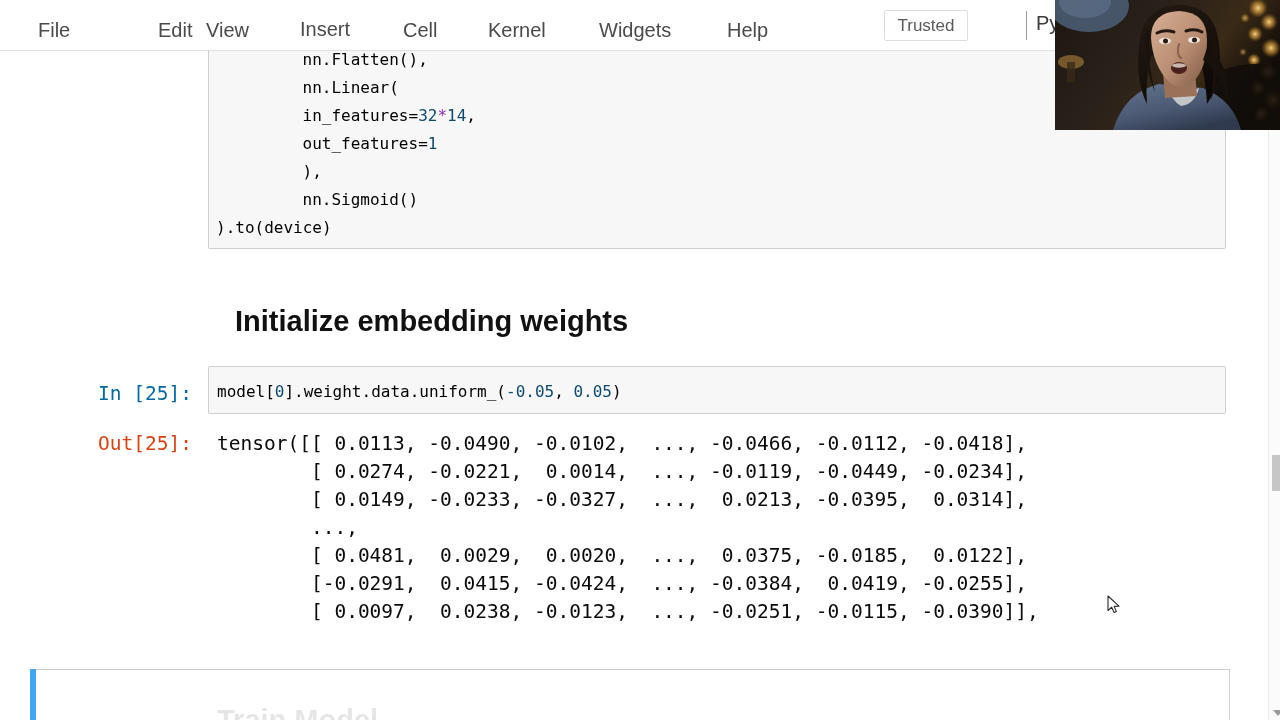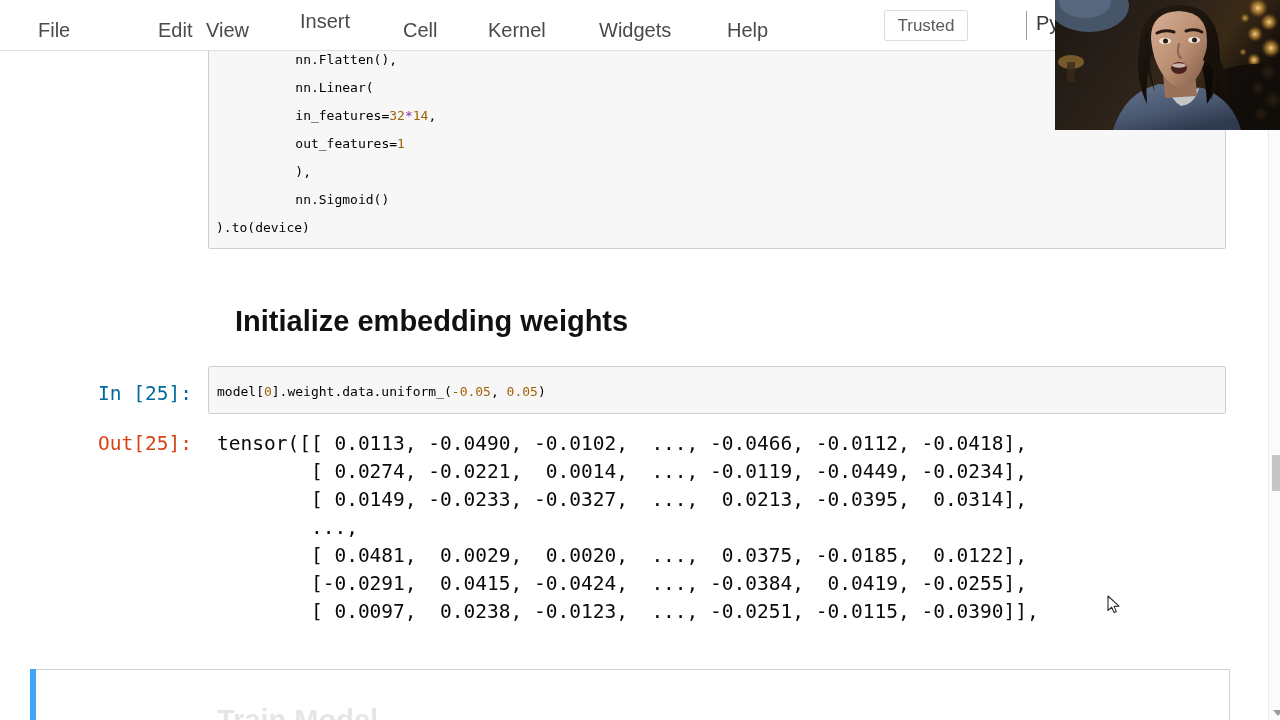--- a/index.html
+++ b/index.html
@@ -99,28 +99,28 @@
   
   .codecell {
     position: absolute;
     background: #f7f7f7;
     border: 1px solid #cfcfcf;
     box-sizing: border-box;
     border-radius: 2px;
   }
   .code-text {
     font-family: "DejaVu Sans Mono", "Liberation Mono", monospace;
-    font-size: 13px;
+    font-size: 16px;
     line-height: 28px;
     color: #000000;
     white-space: pre;
     position: absolute;
     letter-spacing: 0px;
   }
-  .num { color: #a16207; }
+  .num { color: #0c4a6e; }
   .op  { color: #8b2fb5; }
 
   .prompt {
     position: absolute;
     font-family: "DejaVu Sans Mono", "Liberation Mono", monospace;
     font-size: 19.5px;
     line-height: 28px;
     white-space: pre;
   }
   .prompt-in  { color: #0369a1; }
@@ -233,21 +233,21 @@
 </head>
 <body>
 
 <div id="app">
 
   <div class="menubar">
 
     <div class="menu-item" style="position:absolute; left:38px;  top:13px;">File</div>
     <div class="menu-item" style="position:absolute; left:120px; top:13px;margin-left:38px;">Edit</div>
     <div class="menu-item" style="position:absolute; left:206px; top:13px;">View</div>
-    <div class="menu-item" style="position:absolute; left:300px; top:4px;text-align:right;">Insert</div>
+    <div class="menu-item" style="position:absolute; left:300px; top:12px;text-align:right;">Insert</div>
     <div class="menu-item" style="position:absolute; left:403px; top:13px;">Cell</div>
     <div class="menu-item" style="position:absolute; left:488px; top:13px;">Kernel</div>
     <div class="menu-item" style="position:absolute; left:599px; top:13px;">Widgets</div>
     <div class="menu-item" style="position:absolute; left:727px; top:13px;">Help</div>
 
     <div class="trusted-badge">Trusted</div>
 
     <div class="kernel-divider"></div>
     <div class="kernel-name">Py</div>
   </div>

